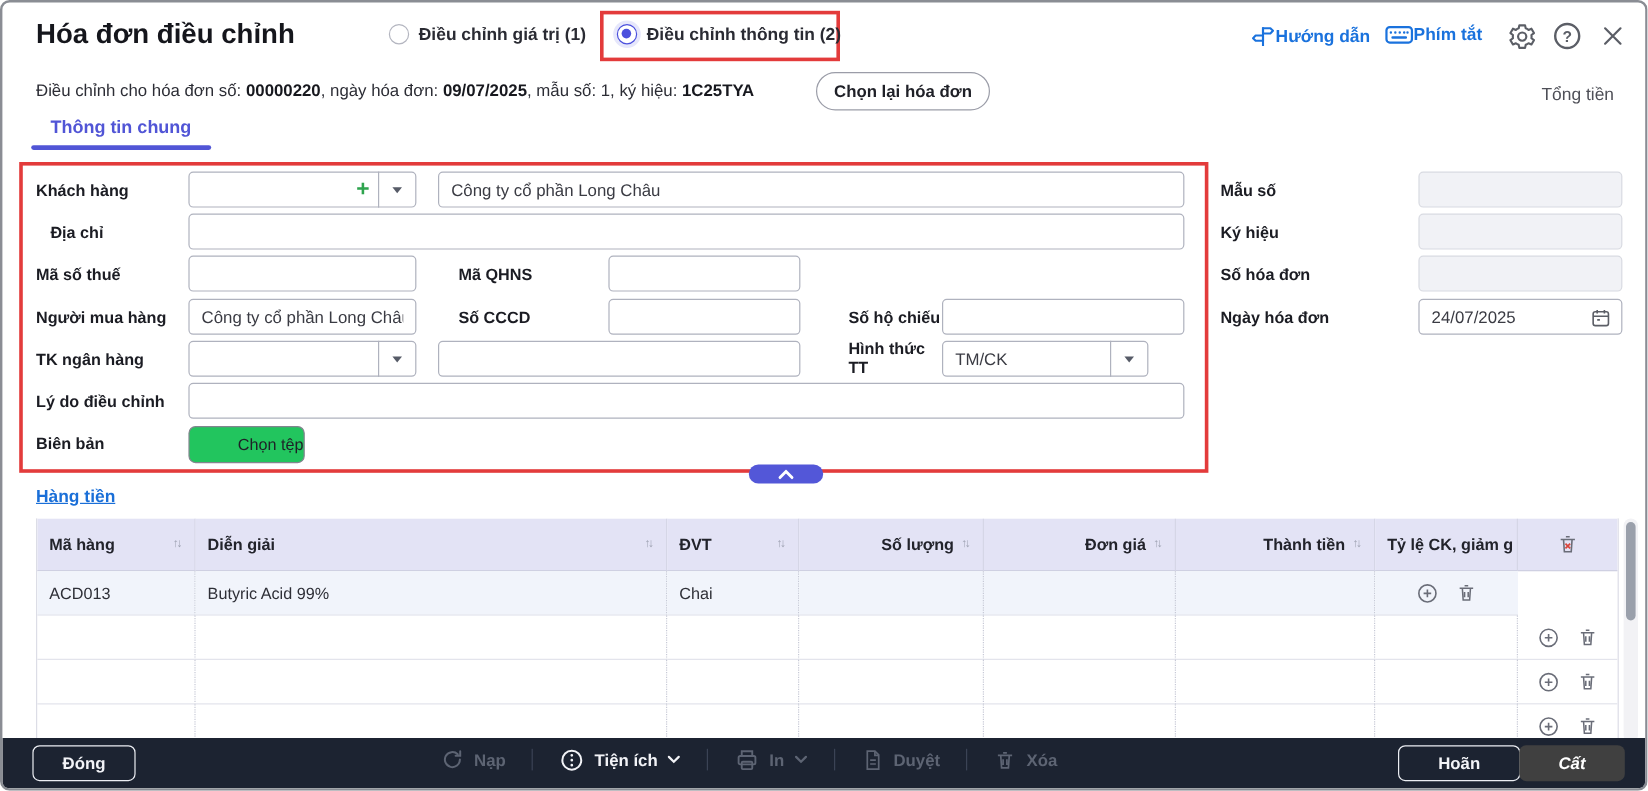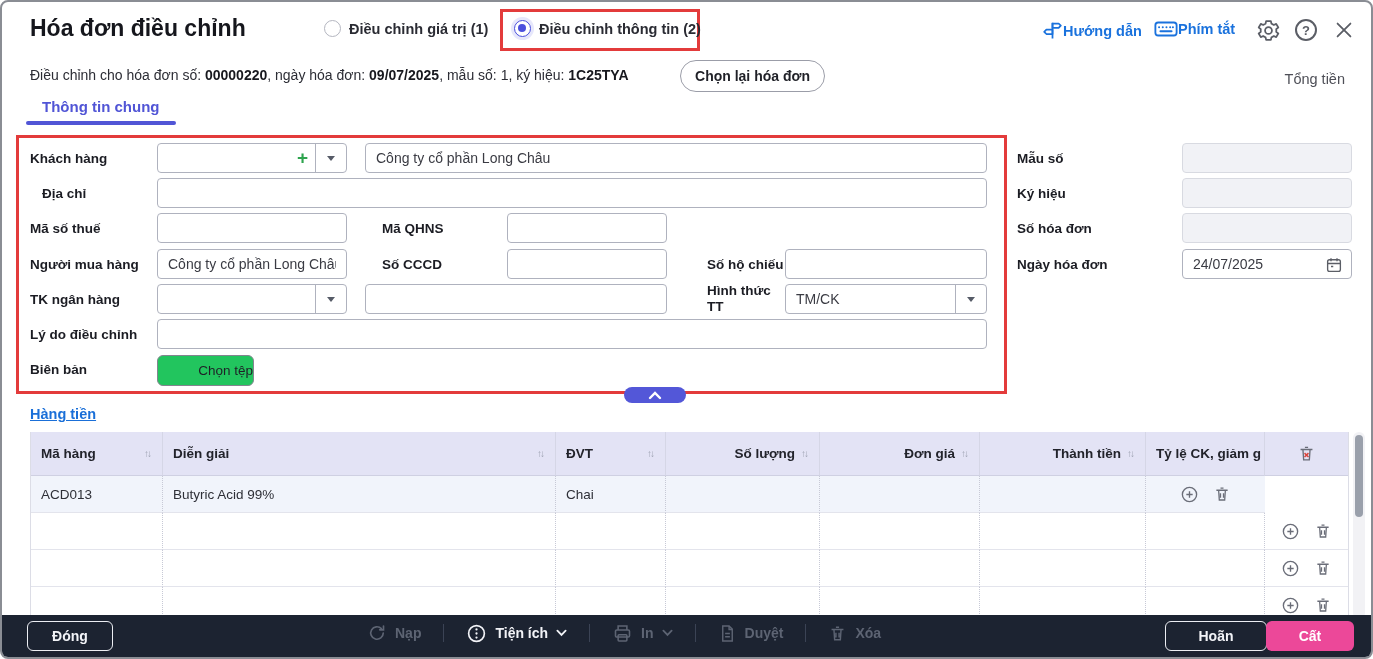--- a/index.html
+++ b/index.html
@@ -45,21 +45,21 @@
   .td.r{justify-content:flex-end;}
   .td.actions{justify-content:center;gap:14px;border-right:none;}
   .row-hl .td{background:#f1f4fb;}
   .icon-btn{color:#6a6d78;display:flex;align-items:center;cursor:pointer;}
   .vscroll{right:6px;top:430px;width:12px;height:187px;background:#f2f2f5;border-radius:6px;}
   .vscroll-thumb{position:absolute;left:2px;top:3px;width:8px;height:82px;background:#9aa0ab;border-radius:4px;}
   
   .footer{left:0;right:0;bottom:0;height:42px;background:#1c2331;display:block;}
   .f-btn{position:absolute;top:6px;height:30px;border-radius:6px;display:flex;align-items:center;justify-content:center;font-size:14px;font-weight:700;cursor:pointer;box-sizing:border-box;}
   .f-outline{border:1px solid #eceef3;color:#f2f3f7;background:transparent;}
-  .f-primary{background:#ec4899;color:#fff;border:none;}
+  .f-primary{background:#404040;color:#fff;border:none;font-style:italic;}
   .f-group{position:absolute;left:365px;top:0;height:36px;display:flex;align-items:center;gap:22px;}
   .f-item{display:flex;align-items:center;gap:8px;font-size:14px;font-weight:600;}
   .f-dim{color:#5d6473;}
   .f-lit{color:#f2f3f7;}
   .f-divider{width:1px;height:18px;background:#3b4355;}
   svg{display:block;}
 </style>
 </head>
 <body>
 
@@ -161,21 +161,21 @@
   <div class="input" style="left:155px;top:282px;width:190px;">
     <span class="sel-arrow">
         <span class="tri"></span>
       </span>
   </div>
   <div class="input" style="left:363px;top:282px;width:302px;"></div>
   <div class="lbl" style="left:705px;top:281px;width:72px;line-height:16px;">
     <span>Hình thức</span><br>
     <span>TT</span>
   </div>
-  <div class="input" style="left:783px;top:282px;width:202px;text-align:center;">
+  <div class="input" style="left:783px;top:282px;width:172px;text-align:center;">
     <span>TM/CK</span>
     <span class="sel-arrow">
         <span class="tri"></span>
       </span>
   </div>
 
   <div class="lbl" style="left:28px;top:325px;">Lý do điều chỉnh</div>
   <div class="input" style="left:155px;top:317px;width:830px;"></div>
 
   <div class="lbl" style="left:28px;top:360px;">Biên bản</div>

